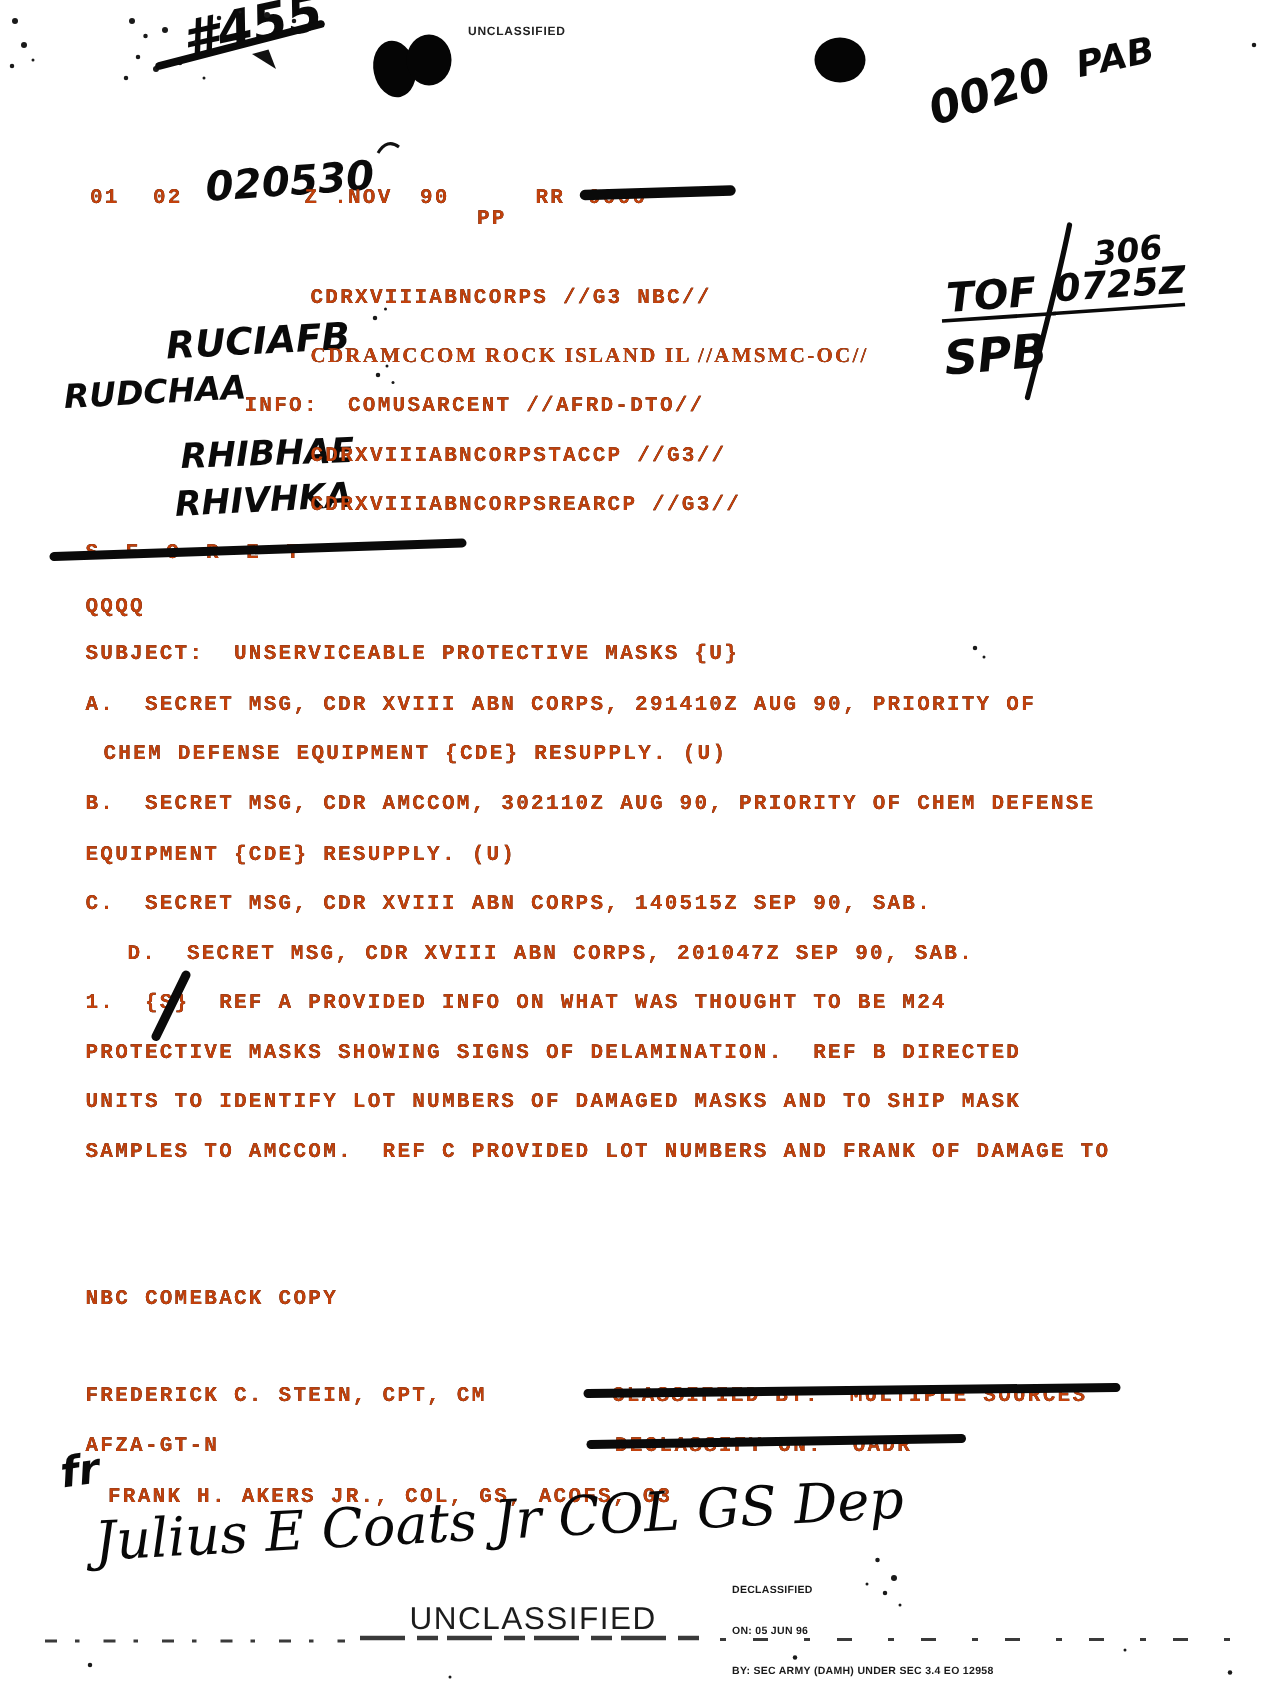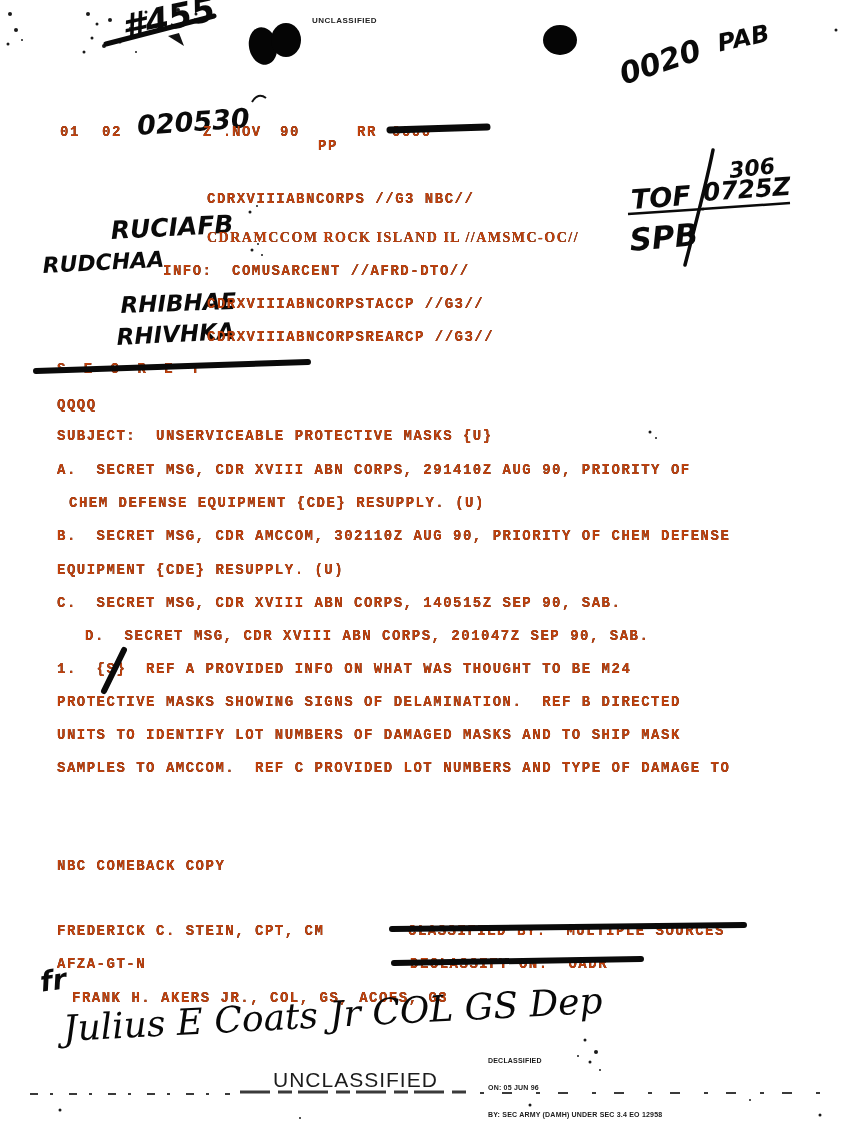--- a/index.html
+++ b/index.html
@@ -82,21 +82,21 @@
   <div class="t" style="left:57px;top:428px;">SUBJECT:  UNSERVICEABLE PROTECTIVE MASKS {U}</div>
   <div class="t" style="left:57px;top:462px;">A.  SECRET MSG, CDR XVIII ABN CORPS, 291410Z AUG 90, PRIORITY OF</div>
   <div class="t" style="left:57px;top:495px;margin-left:12px;">CHEM DEFENSE EQUIPMENT {CDE} RESUPPLY. (U)</div>
   <div class="t" style="left:57px;top:528px;">B.  SECRET MSG, CDR AMCCOM, 302110Z AUG 90, PRIORITY OF CHEM DEFENSE</div>
   <div class="t" style="left:57px;top:562px;">EQUIPMENT {CDE} RESUPPLY. (U)</div>
   <div class="t" style="left:57px;top:595px;">C.  SECRET MSG, CDR XVIII ABN CORPS, 140515Z SEP 90, SAB.</div>
   <div class="t" style="left:57px;top:628px;padding-left:28px;">D.  SECRET MSG, CDR XVIII ABN CORPS, 201047Z SEP 90, SAB.</div>
   <div class="t" style="left:57px;top:661px;">1.  {S}  REF A PROVIDED INFO ON WHAT WAS THOUGHT TO BE M24</div>
   <div class="t" style="left:57px;top:694px;">PROTECTIVE MASKS SHOWING SIGNS OF DELAMINATION.  REF B DIRECTED</div>
   <div class="t" style="left:57px;top:727px;">UNITS TO IDENTIFY LOT NUMBERS OF DAMAGED MASKS AND TO SHIP MASK</div>
-  <div class="t" style="left:57px;top:760px;">SAMPLES TO AMCCOM.  REF C PROVIDED LOT NUMBERS AND TYPE OF DAMAGE TO</div>
+  <div class="t" style="left:57px;top:760px;">SAMPLES TO AMCCOM.  REF C PROVIDED LOT NUMBERS AND FRANK OF DAMAGE TO</div>
 
   <div class="t" style="left:57px;top:858px;">NBC COMEBACK COPY</div>
   <div class="t" style="left:57px;top:923px;">FREDERICK C. STEIN, CPT, CM</div>
   <div class="t" style="left:408px;top:923px;">CLASSIFIED BY:  MULTIPLE SOURCES</div>
   <div class="t" style="left:57px;top:956px;">AFZA-GT-N</div>
   <div class="t" style="left:410px;top:956px;">DECLASSIFY ON:  OADR</div>
   <div class="hw" style="left:38px;top:966px;font-size:28px;transform:rotate(-8deg);">fr</div>
   <div class="t" style="left:72px;top:990px;">FRANK H. AKERS JR., COL, GS, ACOFS, G3</div>
 
   <div class="sig" style="left:62px;top:1008px;font-size:36px;transform:rotate(-3deg);">Julius E Coats Jr COL GS Dep</div>

